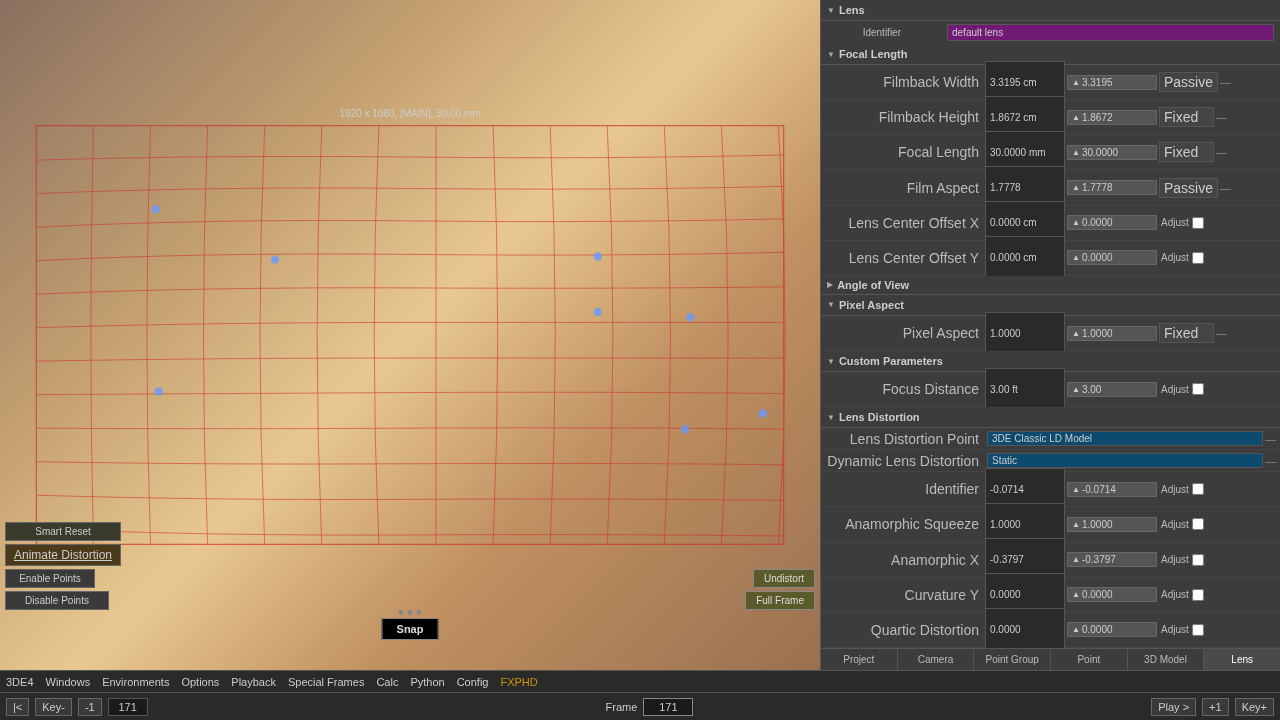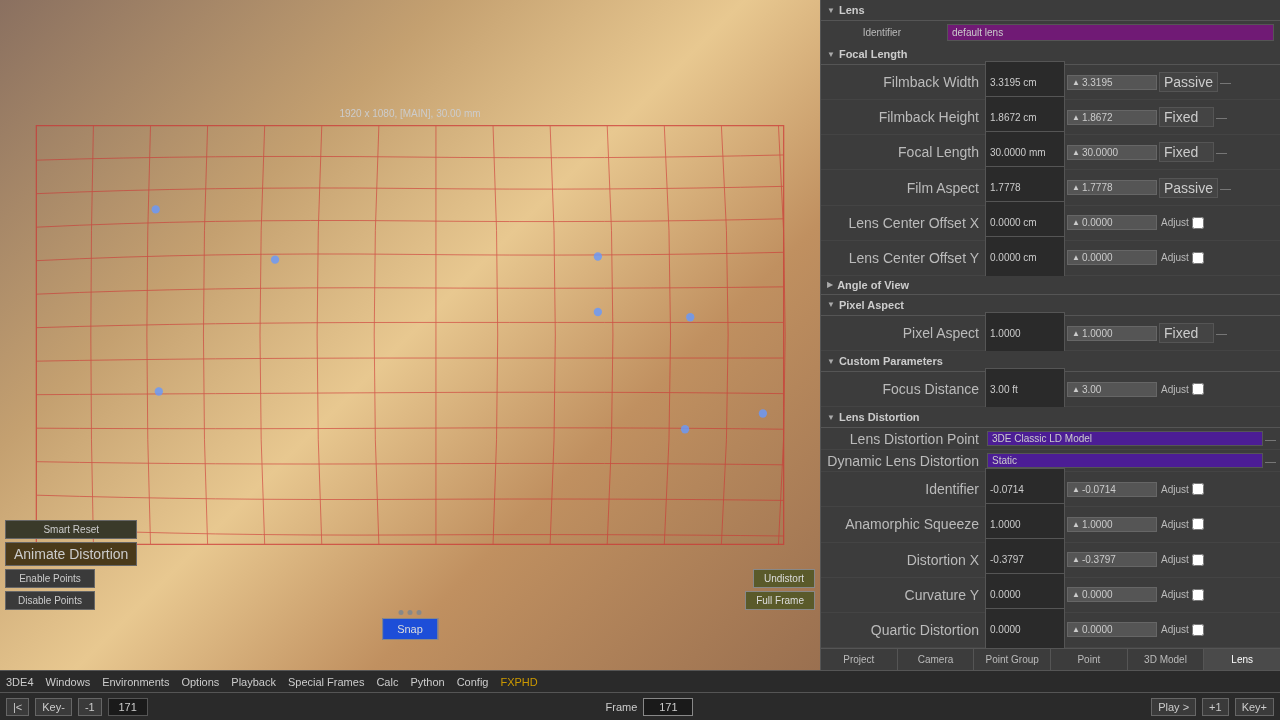--- a/index.html
+++ b/index.html
@@ -8,43 +8,43 @@
     
     .main-area { display: flex; flex: 1; overflow: hidden; }
 
     
     .viewport { flex: 1; position: relative; background: #4a4a4a; overflow: hidden; }
     .viewport-info { position: absolute; top: 108px; left: 50%; transform: translateX(-50%); color: #ccc; font-size: 10px; white-space: nowrap; }
 
     
     .viewport-buttons-bl { position: absolute; bottom: 60px; left: 5px; display: flex; flex-direction: column; gap: 3px; }
     .btn-smart-reset { background: #3a3a2a; border: 1px solid #666; color: #ccc; padding: 3px 8px; cursor: pointer; font-size: 10px; }
-    .btn-animate { background: #4a3a1a; border: 1px solid #666; color: #ccc; padding: 3px 8px; cursor: pointer; font-size: 14px; }
+    .btn-animate { background: #4a3a1a; border: 1px solid #666; color: #ccc; padding: 3px 8px; cursor: pointer; font-size: 12px; text-decoration: underline; }
     .btn-enable { background: #3a3a3a; border: 1px solid #666; color: #ccc; padding: 3px 8px; cursor: pointer; font-size: 10px; width: 90px; }
-    .btn-disable { background: #3a3a3a; border: 1px solid #666; color: #ccc; padding: 3px 8px; cursor: pointer; font-size: 10px; width: 90px; }
+    .btn-disable { background: #3a3a3a; border: 1px solid #666; color: #ccc; padding: 3px 8px; cursor: pointer; font-size: 10px; width: 104px; }
 
     
     .viewport-buttons-br { position: absolute; bottom: 60px; right: 5px; display: flex; flex-direction: column; gap: 3px; align-items: flex-end; }
     .btn-undistort { background: #5a5a2a; border: 1px solid #888; color: #ddd; padding: 3px 10px; cursor: pointer; font-size: 10px; }
     .btn-fullfr { background: #5a5a2a; border: 1px solid #888; color: #ddd; padding: 3px 10px; cursor: pointer; font-size: 10px; }
 
-    .btn-snap { position: absolute; bottom: 30px; left: 50%; transform: translateX(-50%); background: #1d4ed8; border: 1px solid #888; color: #ddd; padding: 4px 14px; cursor: pointer; font-size: 11px; }
+    .btn-snap { position: absolute; bottom: 30px; left: 50%; transform: translateX(-50%); background: #000000; border: 1px solid #888; color: #ddd; padding: 4px 14px; cursor: pointer; font-size: 11px; font-weight: bold; }
 
     
     .right-panel { width: 460px; background: #3c3c3c; display: flex; flex-direction: column; border-left: 1px solid #555; overflow-y: auto; overflow-x: hidden; }
 
     
     .section-header { display: flex; align-items: center; padding: 4px 6px; background: #3c3c3c; border-bottom: 1px solid #555; cursor: pointer; }
     .section-header .triangle { margin-right: 4px; font-size: 8px; color: #aaa; }
     .section-header .label { font-size: 11px; color: #ccc; font-weight: bold; }
 
     .prop-row { display: flex; align-items: center; padding: 2px 4px; border-bottom: 1px solid #444; min-height: 22px; }
     .prop-label { color: #bbb; font-size: 14px; text-align: right; flex: 0 0 160px; padding-right: 6px; }
     .prop-value { background: #2a2a2a; border: 1px solid #555; color: #ccc; font-size: 10px; padding: 15px 4px; min-width: 80px; }
-    .prop-value-wide { background: #4c1d95; border: 1px solid #555; color: #ccc; font-size: 10px; padding: 1px 4px; flex: 1; }
+    .prop-value-wide { background: #0c4a6e; border: 1px solid #555; color: #ccc; font-size: 10px; padding: 1px 4px; flex: 1; }
     .prop-slider { background: #555; border: 1px solid #666; color: #ccc; font-size: 10px; padding: 1px 4px; min-width: 90px; display: flex; align-items: center; gap: 2px; }
     .prop-slider .tri { color: #ccc; font-size: 8px; }
     .prop-mode { background: #444; border: 1px solid #555; color: #ccc; font-size: 14px; padding: 1px 4px; min-width: 55px; }
     .prop-dash { color: #888; margin-left: 2px; }
     .prop-adjust { color: #bbb; font-size: 10px; margin-left: 4px; }
     .prop-checkbox { margin-left: 3px; width: 12px; height: 12px; }
 
     .identifier-row { display: flex; align-items: center; padding: 3px 6px; }
     .identifier-label { color: #bbb; font-size: 10px; text-align: right; flex: 0 0 80px; padding-right: 6px; }
     .identifier-input { background: #701a75; border: 1px solid #555; color: #ccc; font-size: 10px; padding: 2px 4px; flex: 1; margin-left: 40px; }
@@ -311,21 +311,21 @@
       <span class="prop-value" style="cursor:pointer;">1.0000</span>
       <span class="prop-slider" style="margin-left:2px;">
         <span class="tri">▲</span>
         <span>1.0000</span>
       </span>
       <span class="prop-adjust" style="margin-left:4px;">Adjust</span>
       <input type="checkbox" class="prop-checkbox" style="">
     </div>
 
     <div class="prop-row">
-      <span class="prop-label">Distortion X</span>
+      <span class="prop-label">Anamorphic X</span>
       <span class="prop-value" style="cursor:pointer;">-0.3797</span>
       <span class="prop-slider" style="margin-left:2px;">
         <span class="tri">▲</span>
         <span>-0.3797</span>
       </span>
       <span class="prop-adjust" style="margin-left:4px;">Adjust</span>
       <input type="checkbox" class="prop-checkbox" style="">
     </div>
 
     <div class="prop-row">

